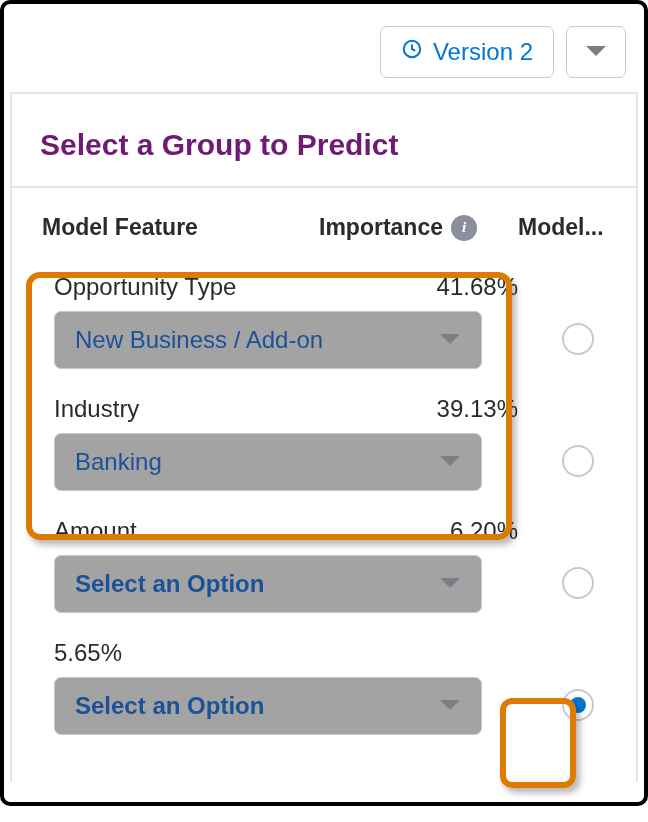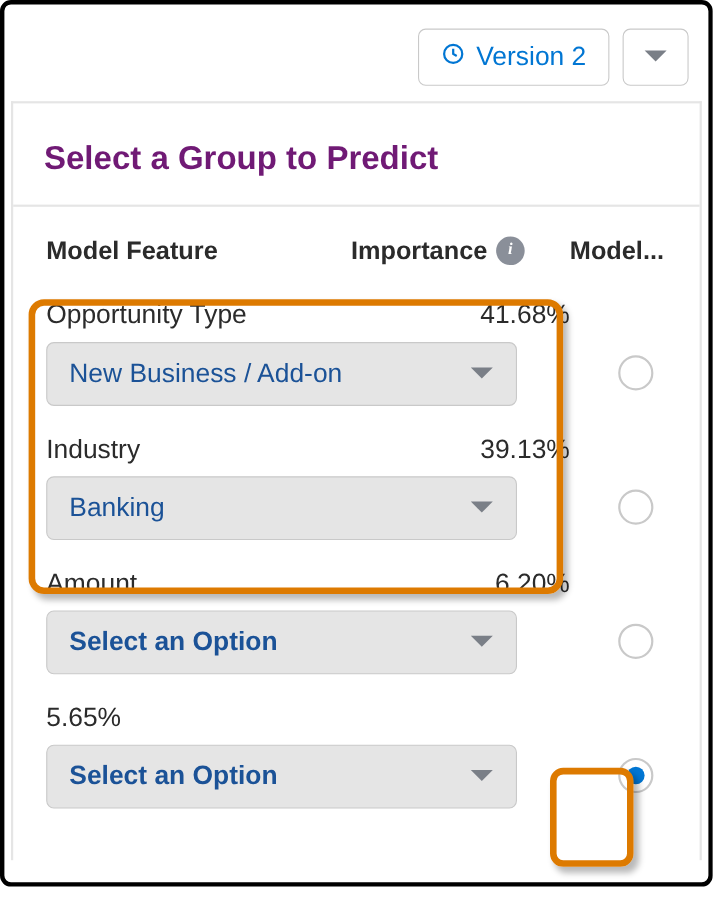--- a/index.html
+++ b/index.html
@@ -72,21 +72,21 @@
   }
   .col-feature { flex: 0 0 240px; }
   .col-importance { flex: 1; display: flex; align-items: center; gap: 8px; margin-left: 37px; }
   .col-action { flex: 0 0 88px; white-space: nowrap; overflow: hidden; text-overflow: ellipsis; }
   .info-badge {
     width: 26px; height: 26px; border-radius: 50%;
     background: #8a8f99; color: #fff; display: flex;
     align-items: center; justify-content: center;
     font-size: 15px; font-weight: 700; font-family: Georgia, serif; font-style: italic;
   }
-  .features { padding: 4px 30px 0; position: relative; }
+  .features { padding: 4px 30px 0; position: relative; margin-left: 12px; }
   .feature-row { position: relative; padding: 12px 0 14px; }
   .feature-head {
     display: flex; align-items: baseline;
     font-size: 24px; color: #2b2b2b;
     padding-right: 88px;
   }
   .feature-name { flex: 1; }
   .feature-pct { font-weight: 400; }
   .select-box {
     margin-top: 10px;
@@ -94,21 +94,21 @@
     border-radius: 7px;
     height: 58px;
     display: flex;
     align-items: center;
     justify-content: space-between;
     padding: 0 20px;
     font-size: 24px;
     color: #1b5297;
     width: 428px;
     cursor: pointer;
-    background: #e5e5e5;
+    background: #a3a3a3;
     gap: 11px;
   }
   .select-placeholder { color: #1b5297; font-weight: bold; }
   .chevron svg { display: block; }
   .radio {
     position: absolute;
     right: 12px;
     top: 62px;
     width: 32px; height: 32px;
     border: 2px solid #c9c9c9;

